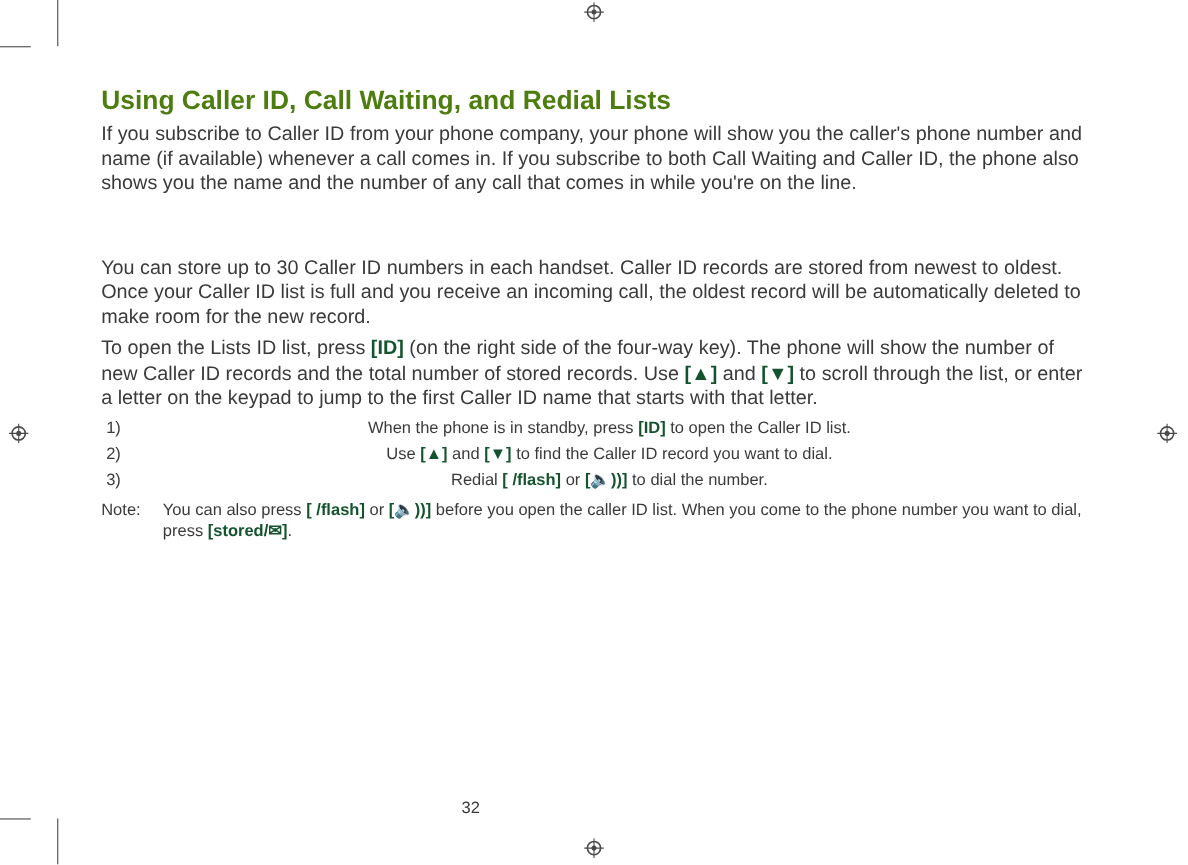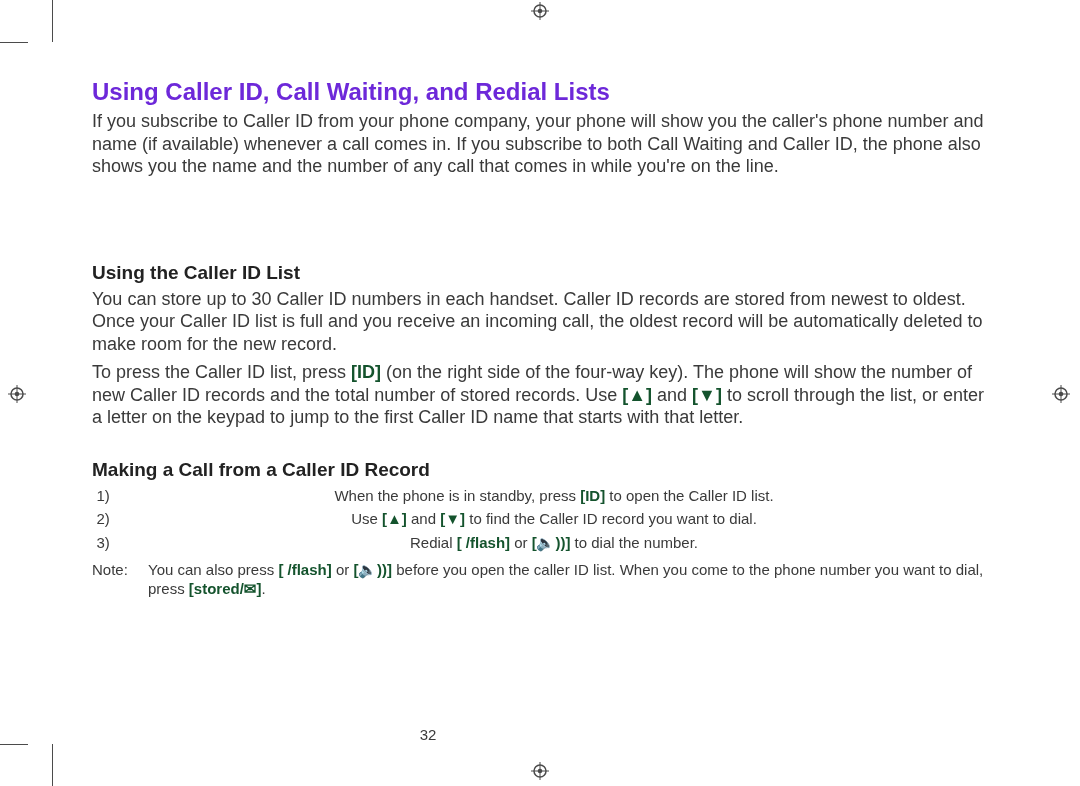--- a/index.html
+++ b/index.html
@@ -36,21 +36,21 @@
   .page {
     position: absolute;
     left: 92px;
     top: 78px;
     width: 900px;
   }
   h1 {
     font-size: 24px;
     font-weight: bold;
     margin: 0 0 4px 0;
-    color: #6d28d9;
+    color: #4d7c0f;
   }
   h2 {
     font-size: 19px;
     font-weight: bold;
     margin: 30px 0 4px 0;
     color: #222;
   }
   p {
     font-size: 18px;
     line-height: 1.25;
@@ -129,27 +129,25 @@
 <div class="crop h-left"></div>
 <div class="crop h-left2"></div>
 
 <div class="page">
 
   <h1>Using Caller ID, Call Waiting, and Redial Lists</h1>
   <p>If you subscribe to Caller ID from your phone company, your phone will show you the caller's phone number and name (if available) whenever a call comes in. If you subscribe to both Call Waiting and Caller ID, the phone also shows you the name and the number of any call that comes in while you're on the line.</p>
 
   <div class="big-gap"></div>
 
-  <h2>Using the Caller ID List</h2>
   <p>You can store up to 30 Caller ID numbers in each handset. Caller ID records are stored from newest to oldest. Once your Caller ID list is full and you receive an incoming call, the oldest record will be automatically deleted to make room for the new record.</p>
   <p>
-    <span>To press the Caller ID list, press </span><b>[ID]</b><span> (on the right side of the four-way key). The phone will show the number of new Caller ID records and the total number of stored records. Use </span><b>[▲]</b><span> and </span><b>[▼]</b><span>  to scroll through the list, or enter a letter on the keypad to jump to the first Caller ID name that starts with that letter.</span>
+    <span>To open the Lists ID list, press </span><b>[ID]</b><span> (on the right side of the four-way key). The phone will show the number of new Caller ID records and the total number of stored records. Use </span><b>[▲]</b><span> and </span><b>[▼]</b><span>  to scroll through the list, or enter a letter on the keypad to jump to the first Caller ID name that starts with that letter.</span>
   </p>
 
-  <h2>Making a Call from a Caller ID Record</h2>
   <ol class="steps">
     <li>
       <span>When the phone is in standby, press </span><b>[ID]</b><span> to open the Caller ID list.</span>
     </li>
     <li>
       <span>Use </span><b>[▲]</b><span> and </span><b>[▼]</b><span> to find the Caller ID record you want to dial.</span>
     </li>
     <li>
       <span>Redial </span><b>[ /flash]</b><span> or </span><b>[🔈))]</b><span> to dial the number.</span>
     </li>

